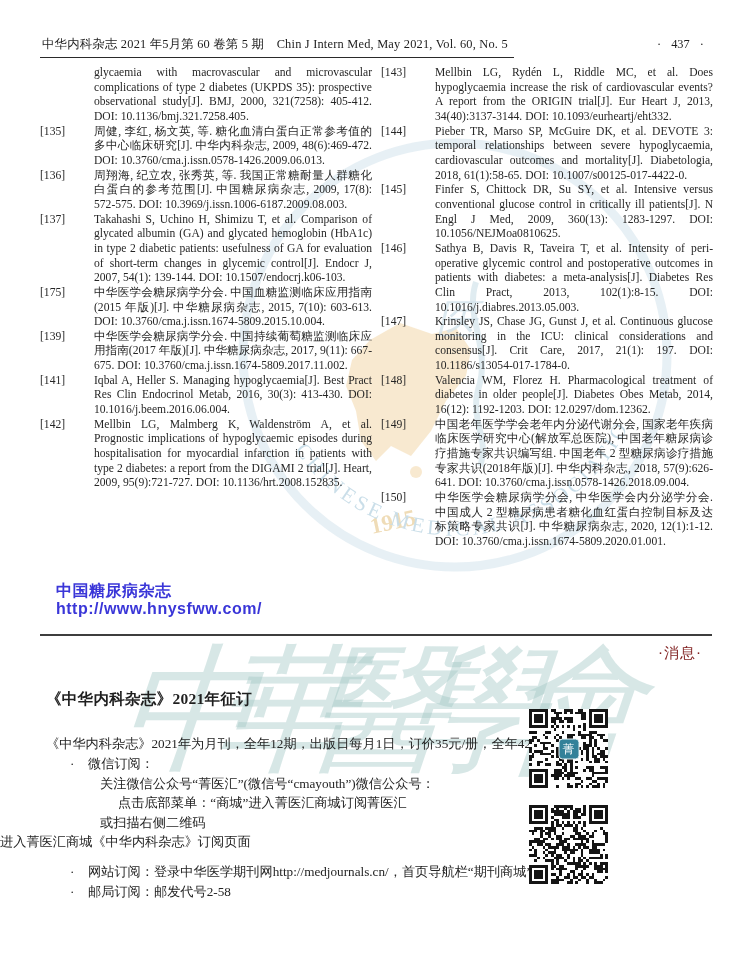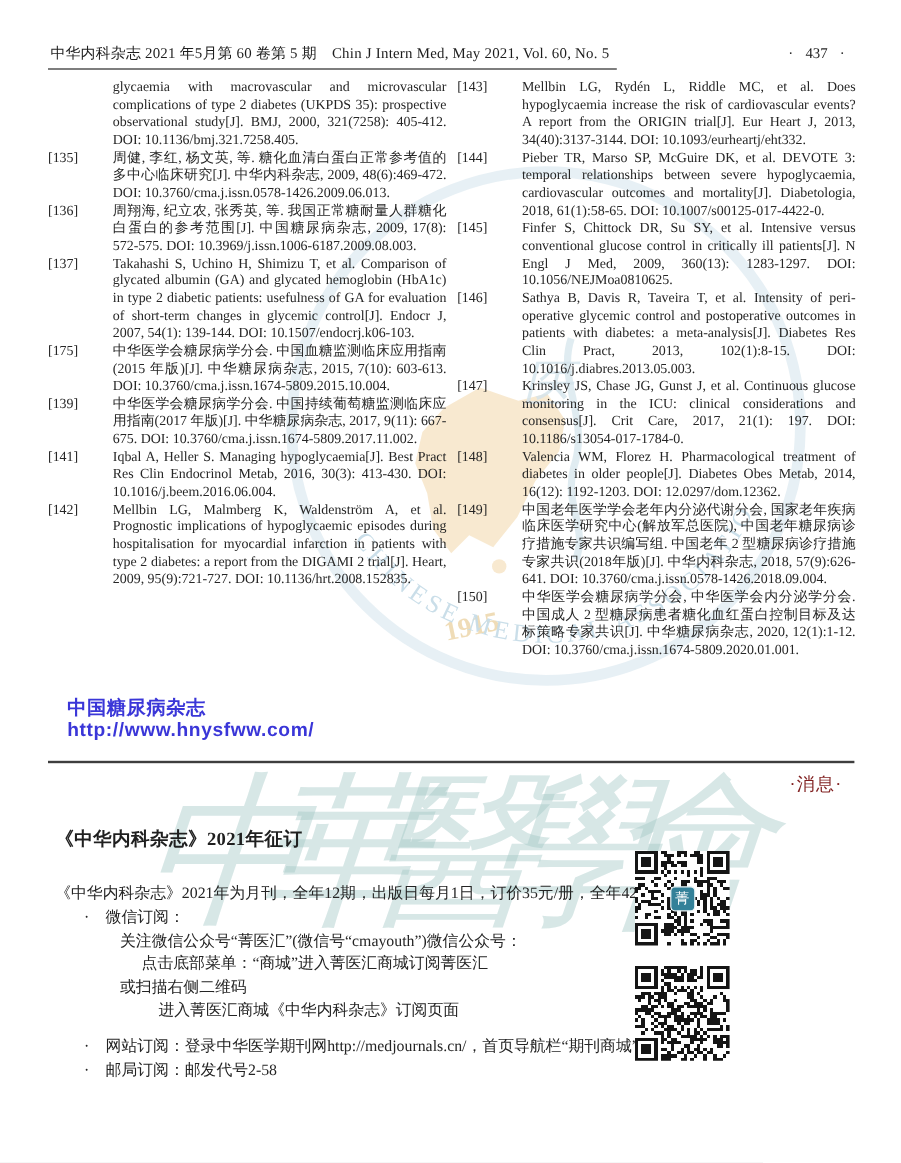--- a/index.html
+++ b/index.html
@@ -36,21 +36,21 @@
   .notice-label{position:absolute; top:644px; right:49px; z-index:1; font-size:15px; letter-spacing:1px; color:#7f1d1d;}
   
   .ann-title{position:absolute; top:689px; left:46px; z-index:1; font-size:15.5px; font-weight:700; color:#1f1f1f; letter-spacing:.3px;}
   .ann-intro{position:absolute; top:735px; left:46px; z-index:1; font-size:13.2px; color:#242424;}
   .ann-items{position:absolute; top:754px; left:0; width:540px; z-index:1; font-size:13.2px; color:#242424;}
   .ann-item{position:relative; line-height:19.6px;}
   .ann-item .bullet{position:absolute; left:70px; top:0;}
   .ind-1{padding-left:88px;}
   .ind-2{padding-left:100px;}
   .ind-3{padding-left:118px;}
-  .ind-4{padding-left:132px;font-family:Liberation Serif, serif;}
+  .ind-4{font-family:Liberation Serif, serif;}
   .gap-before{margin-top:10px;}
   
   .qrs{position:absolute; left:529px; top:709px; z-index:1;}
   .qr{position:relative; width:79px; height:79px; margin-bottom:17px;}
   .qr svg{display:block; width:100%; height:100%;}
   .qr-logo{
     position:absolute; left:50%; top:50%; width:19px; height:19px; transform:translate(-50%,-50%);
     background:#338199; border:1.5px solid #e9f3f5; border-radius:4px;
     color:#fff; font-size:12px; line-height:19px; text-align:center;
     font-family:"Liberation Sans","DejaVu Sans",sans-serif;

